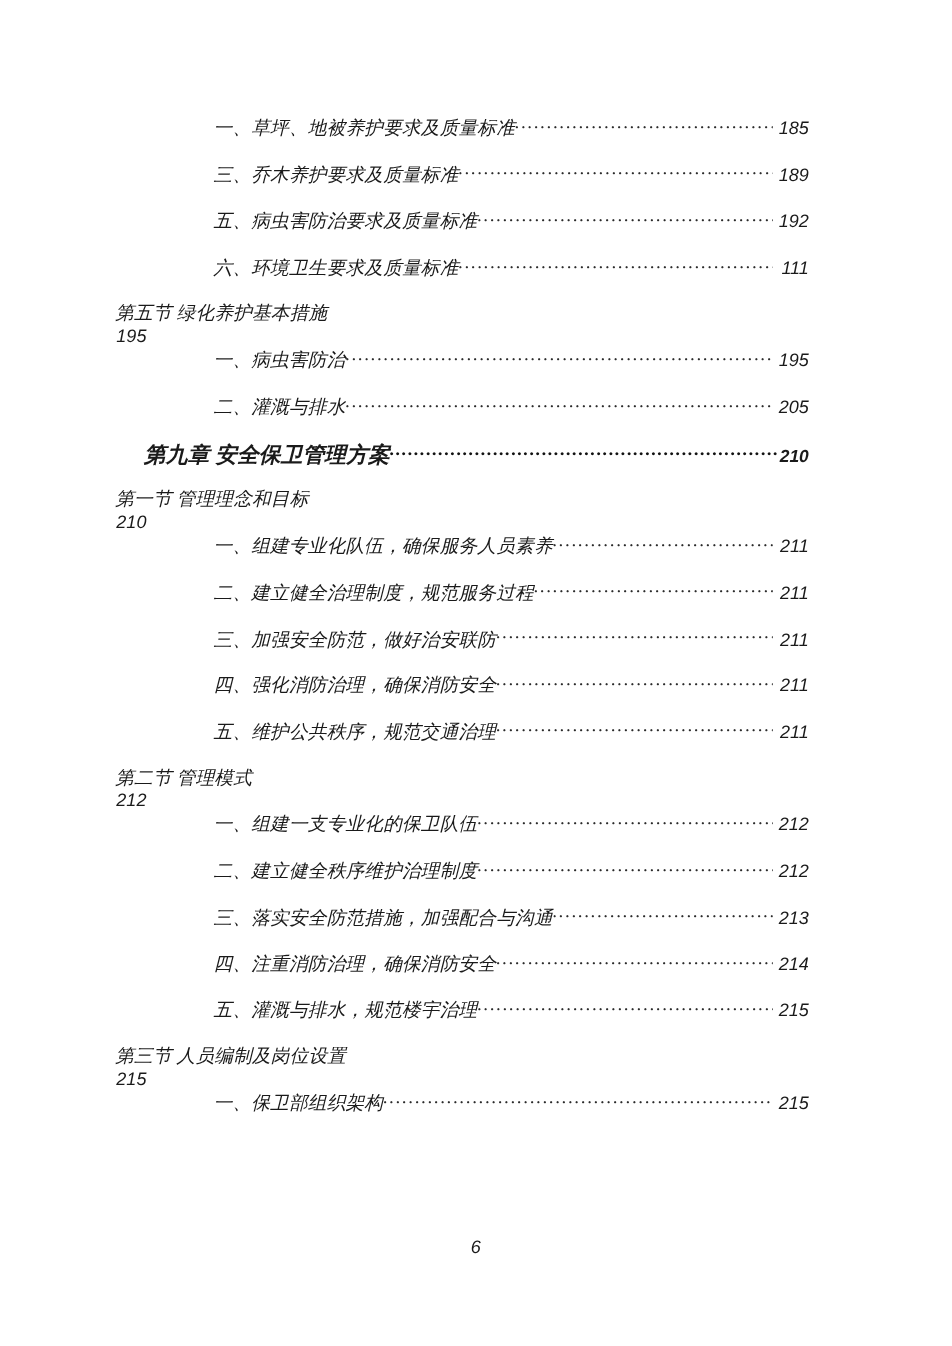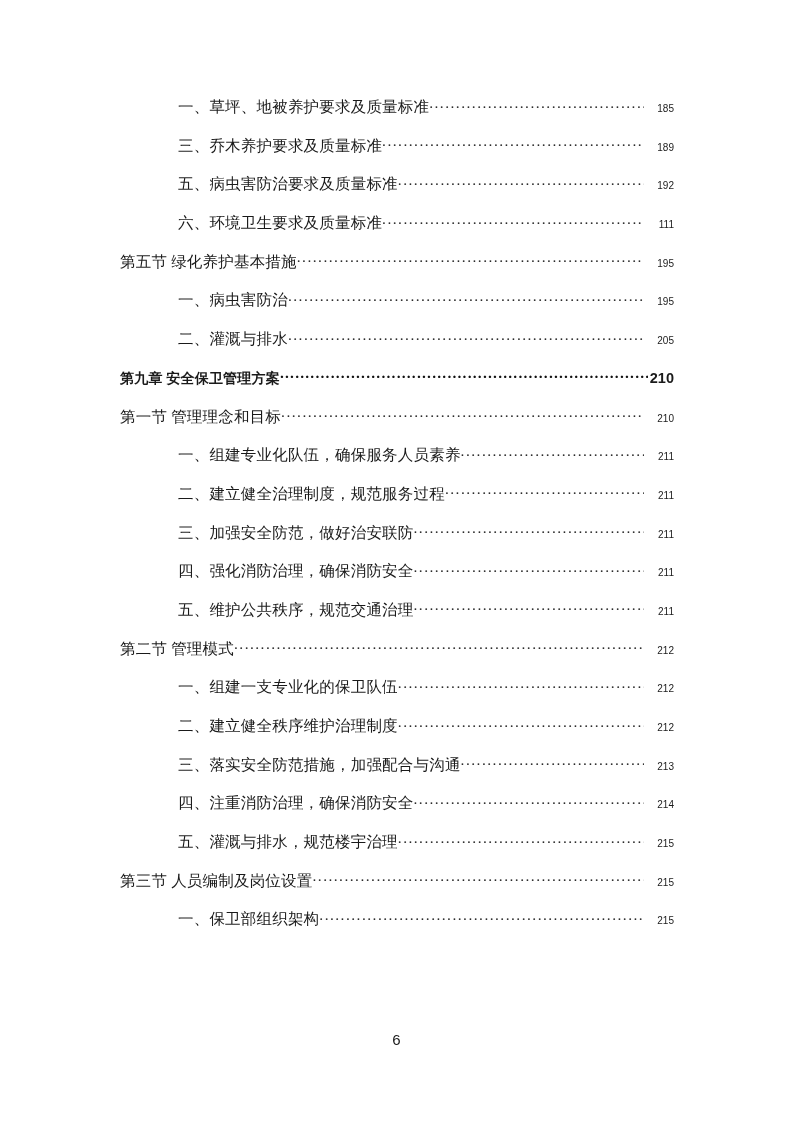--- a/index.html
+++ b/index.html
@@ -17,20 +17,21 @@
     overflow: hidden;
   }
 
   .page {
     position: absolute;
     left: 0;
     top: 0;
     width: 793px;
     height: 884px;
     box-sizing: border-box;
+    font-style: italic;
   }
 
   .toc {
     position: absolute;
     left: 0;
     top: 96px;
     width: 793px;
   }
 
   
@@ -64,52 +65,53 @@
     color: #2a2a2a;
     position: absolute;
     left: 0;
     bottom: 0.03em;
     white-space: nowrap;
   }
 
   .toc-page {
     flex: 0 0 auto;
     font-family: "Liberation Sans", "DejaVu Sans", sans-serif;
-    font-size: 10px;
+    font-size: 15px;
     text-align: right;
     min-width: 26px;
     color: #1a1a1a;
   }
 
   
   .level-chapter {
     padding-left: 120px;
     font-weight: bold;
   }
   .level-chapter .toc-label {
-    font-size: 14px;
+    font-size: 18px;
     font-weight: bold;
   }
   .level-chapter .toc-leader::after {
     content: ".........................................................................................................................................................";
     font-weight: bold;
     letter-spacing: 1.2px;
     color: #111;
   }
   .level-chapter .toc-page {
     font-weight: bold;
     font-size: 14.5px;
   }
   .level-chapter .toc-leader {
     min-width: 2px;
   }
 
   
   .level-section {
-    padding-left: 120px;
+    padding-left: 96px;
+    flex-direction: column;
   }
 
   
   .level-item {
     padding-left: 178px;
   }
 
   
   .level-section .toc-leader,
   .level-item .toc-leader {

